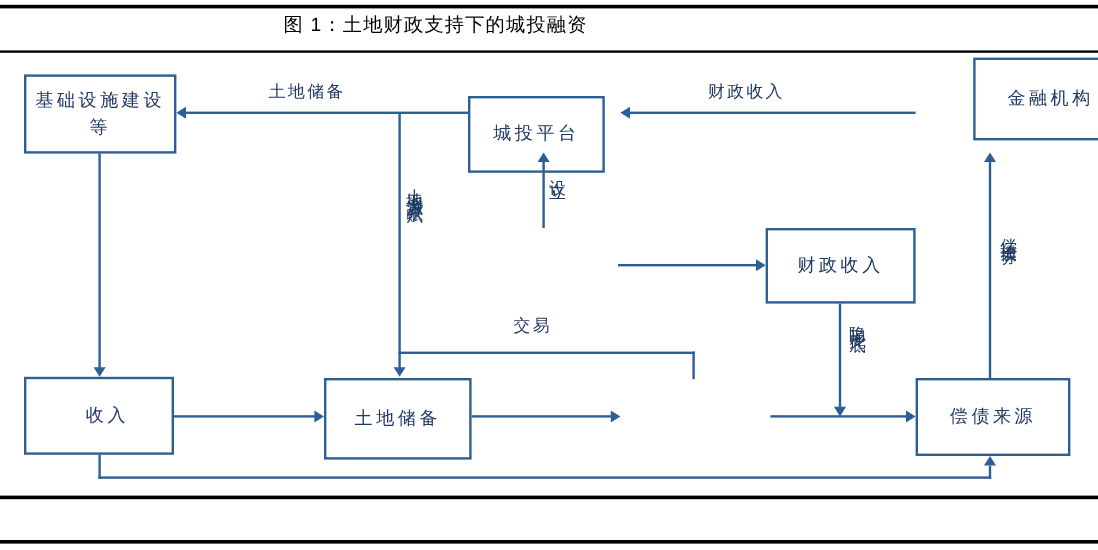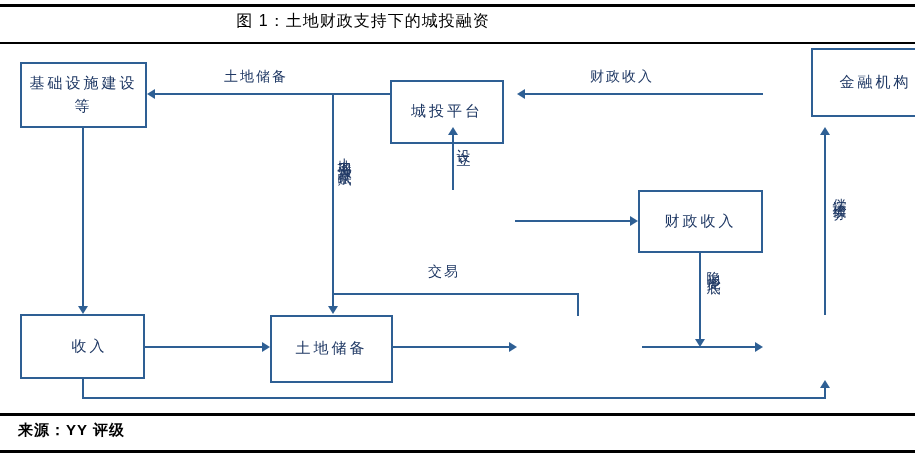--- a/index.html
+++ b/index.html
@@ -48,28 +48,28 @@
 </head>
 <body>
 
 <div id="stage">
 
   <div class="rule" style="top:4px;height:3px;"></div>
   <div class="rule" style="top:42px;height:2px;"></div>
   <div class="rule" style="top:413px;height:3px;"></div>
   <div class="rule" style="top:450px;height:3px;"></div>
   <div class="fig-title">图 1：土地财政支持下的城投融资</div>
-  <div class="source-note">来源：YY 评级</div>
 
   <div class="node" style="left:20px;top:62px;width:127px;height:66px;">基础设施建设等</div>
   <div class="node" style="left:390px;top:80px;width:114px;height:64px;">城投平台</div>
   <div class="node" style="left:763px;top:48px;width:129px;height:69px;margin-left:48px;">金融机构</div>
   <div class="node" style="left:638px;top:190px;width:125px;height:63px;">财政收入</div>
   <div class="node" style="left:20px;top:314px;width:125px;height:65px;padding-left:16px;">收入</div>
   <div class="node" style="left:270px;top:315px;width:123px;height:68px;">土地储备</div>
+  <div class="node" style="left:763px;top:315px;width:129px;height:65px;">偿债来源</div>
 
   <div class="elabel" style="left:224px;top:68px;">土地储备</div>
   <div class="elabel" style="left:590px;top:68px;">财政收入</div>
   <div class="elabel vertical" style="left:455px;top:138px;">设立</div>
   <div class="elabel vertical" style="left:336px;top:146px;">土地资源禀赋</div>
   <div class="elabel" style="left:428px;top:263px;">交易</div>
   <div class="elabel vertical" style="left:705px;top:260px;">隐形兜底</div>
   <div class="elabel vertical" style="left:831px;top:187px;">偿还债券</div>
 
   <div class="edge-line" style="left:525px;top:93px;width:238px;height:2px;"></div>

